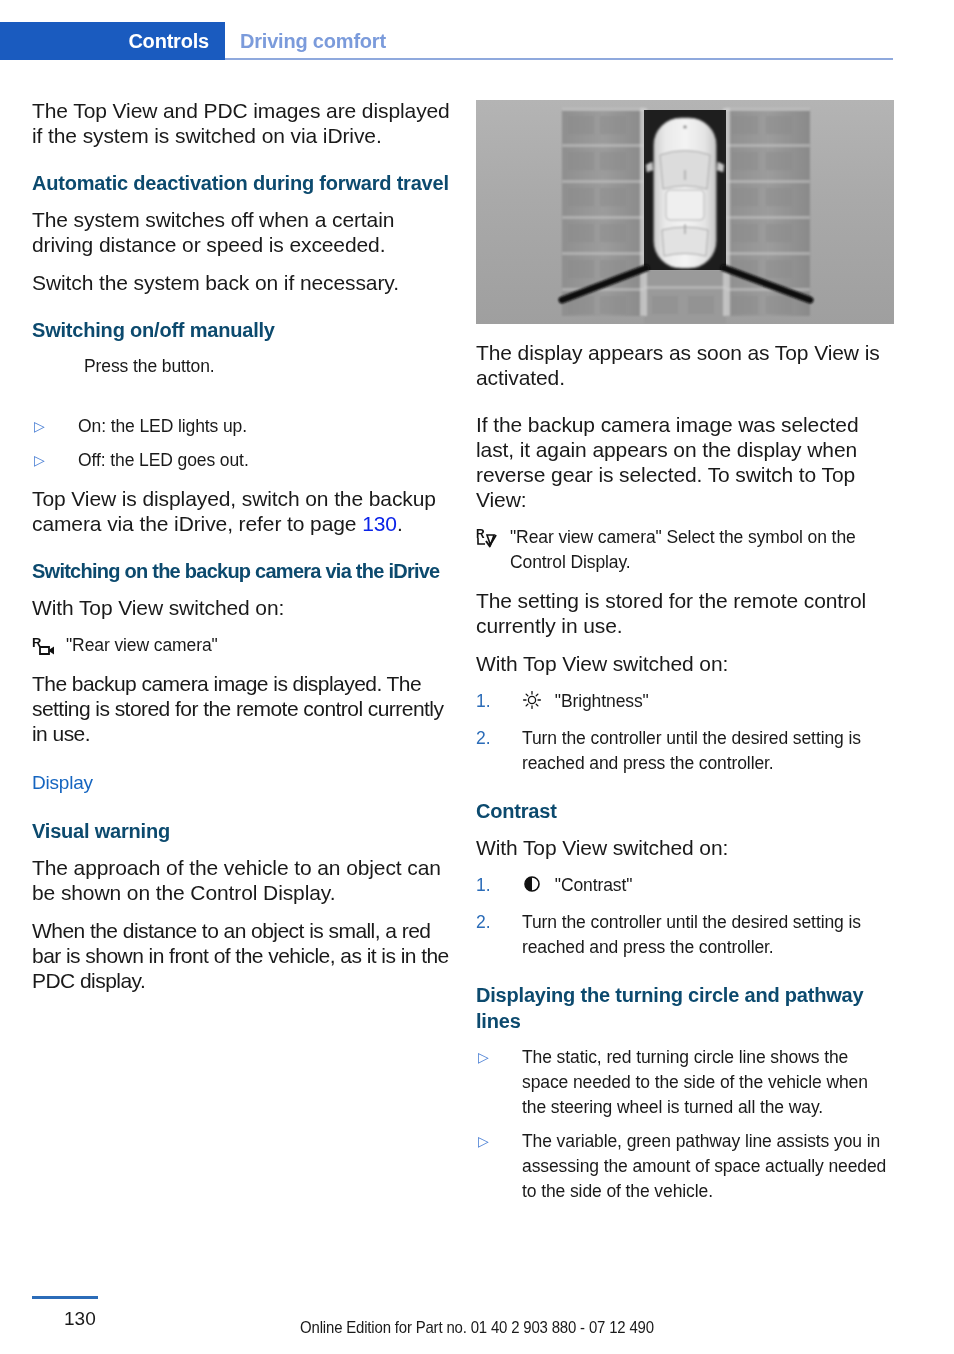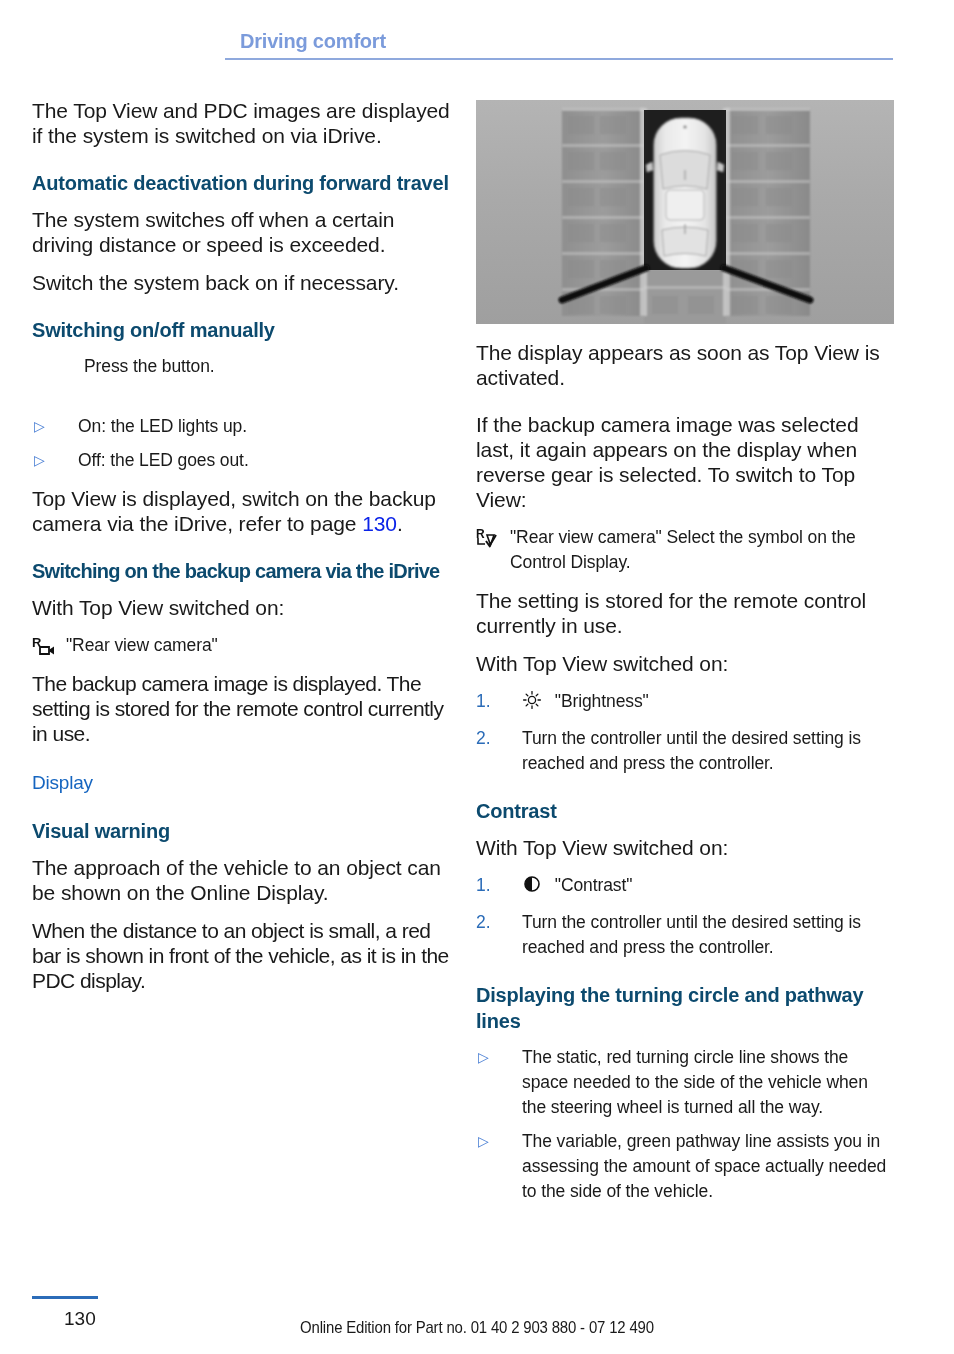--- a/index.html
+++ b/index.html
@@ -217,20 +217,23 @@
     font-size: 17px;
     color: #1a1a1a;
     transform: scaleX(0.88);
     letter-spacing: -0.2px;
   }
 </style>
 </head>
 <body>
 
 <div class="header">
+  <div class="header-tab">
+    <span class="header-tab-label">Controls</span>
+  </div>
   <span class="header-section">Driving comfort</span>
 </div>
 <div class="header-rule"></div>
 
 <div class="figure">
   <svg width="418" height="224" viewBox="0 0 418 224">
     <defs>
       <linearGradient id="bgGrad" x1="0" y1="0" x2="0" y2="1">
         <stop offset="0%" stop-color="#b4b4b4"></stop>
         <stop offset="45%" stop-color="#a9a9a9"></stop>
@@ -382,21 +385,21 @@
         <path d="M17.5 14.5 L22 11.5 L22 19.5 L17.5 16.5 Z" fill="#111111"></path>
       </svg>
     </span>
     <span class="icon-text">"Rear view camera"</span>
   </div>
 
   <p class="body tight">The backup camera image is displayed. The setting is stored for the remote control currently in use.</p>
 
   <h2 class="heading-major">Display</h2>
   <h3 class="heading-minor">Visual warning</h3>
-  <p class="body">The approach of the vehicle to an object can be shown on the Online Display.</p>
+  <p class="body">The approach of the vehicle to an object can be shown on the Control Display.</p>
   <p class="body tight last">When the distance to an object is small, a red bar is shown in front of the vehicle, as it is in the PDC display.</p>
 </div>
 
 <div class="col col-right" style="top:340px;">
 
   <p class="body" style="margin-bottom:22px;">The display appears as soon as Top View is activated.</p>
   <p class="body">If the backup camera image was selected last, it again appears on the display when reverse gear is selected. To switch to Top View:</p>
 
   <div class="icon-row rvc">
     <span class="icon-slot" style="top:2px;">

